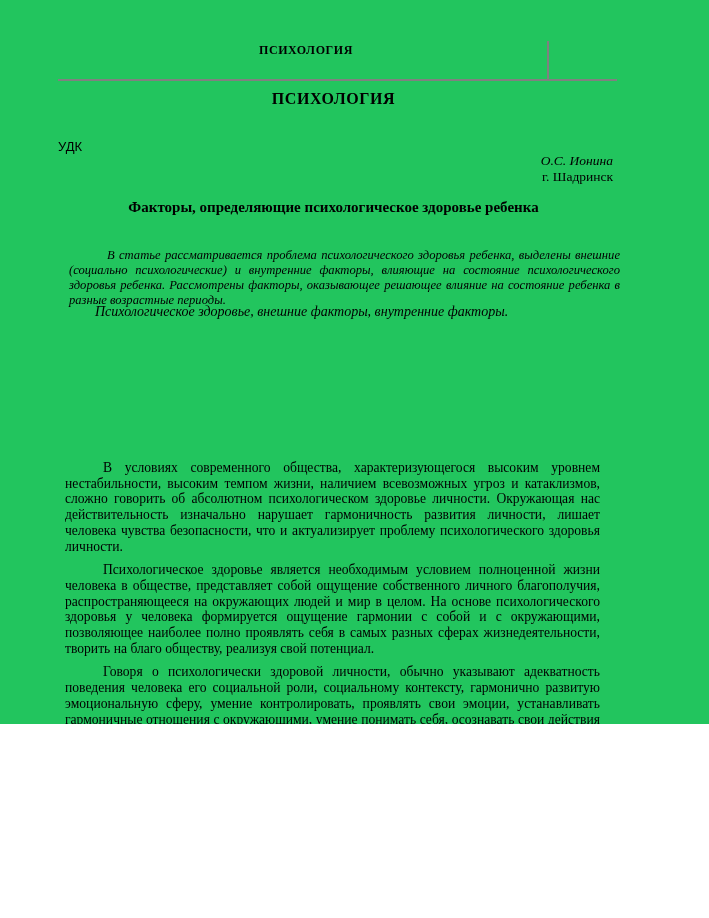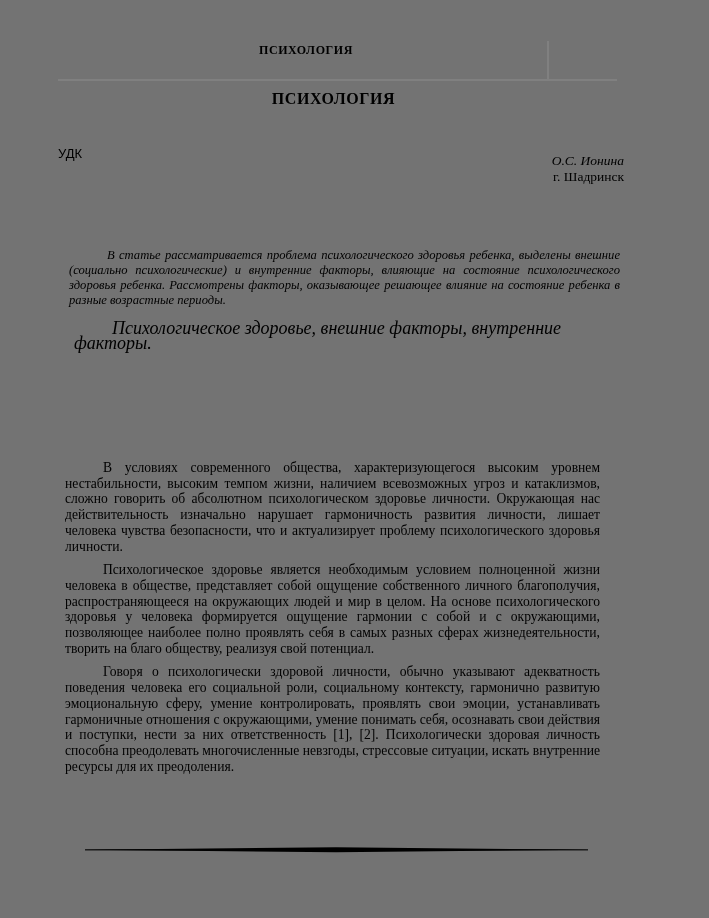--- a/index.html
+++ b/index.html
@@ -1,19 +1,19 @@
 <!DOCTYPE html>
 <html><head>
 <meta charset="utf-8">
 <style>
   html,body { margin:0; padding:0; background:#ffffff; }
   .page {
     position:relative;
-    width:709px; height:918px;
-    background:#737373;
+    width:709px; height:724px;
+    background:#22c55e;
     font-family:"Liberation Serif", serif;
     color:#000000;
     overflow:hidden;
   }
   .running-head {
     position:absolute; top:43px; left:0; width:612px;
     text-align:center;
     font-weight:bold; font-size:12px; letter-spacing:0.6px;
   }
   .head-rule {
@@ -26,40 +26,39 @@
   }
   .section-heading {
     position:absolute; top:90px; left:57px; width:553px;
     text-align:center;
     font-weight:bold; font-size:16px; letter-spacing:0.6px;
   }
   .udk {
     position:absolute; top:139px; left:58px;
     font-family:"Liberation Sans", sans-serif;
     font-size:13px;
-    margin-top:7px;
   }
   .author-block {
-    position:absolute; top:153px; left:71px; width:553px;
+    position:absolute; top:153px; left:60px; width:553px;
     text-align:right; font-size:13.5px; line-height:16px;
   }
   .author-name { font-style:italic; }
   .article-title {
     position:absolute; top:199px; left:57px; width:553px;
     text-align:center; font-weight:bold; font-size:15px;
   }
   .abstract {
     position:absolute; top:236px; left:57px; width:551px;
     font-style:italic; font-size:12.6px; line-height:15px;
     text-align:justify; text-indent:38px; margin:12px;
   }
   .keywords {
     position:absolute; top:304px; left:57px; width:551px;
-    font-style:italic; font-size:18px; line-height:15px;
-    text-indent:38px; margin:17px;
+    font-style:italic; font-size:14px; line-height:15px;
+    text-indent:38px; margin:0;
   }
   .body-text {
     position:absolute; top:452px; left:57px; width:551px;
     font-size:13.6px; line-height:15.7px; text-align:justify;
   }
   .body-text p { margin:8px; text-indent:38px; }
   .bottom-divider {
     position:absolute; top:839px; left:85px;
     width:503px; height:6px;
   }
@@ -76,20 +75,21 @@
 
   <div class="section-heading">ПСИХОЛОГИЯ</div>
 
   <div class="udk">УДК</div>
 
   <div class="author-block">
     <div class="author-name">О.С. Ионина</div>
     <div class="author-city">г. Шадринск</div>
   </div>
 
+  <div class="article-title">Факторы, определяющие психологическое здоровье ребенка</div>
 
   <p class="abstract">В статье рассматривается проблема психологического здоровья ребенка, выделены внешние (социально психологические) и внутренние факторы, влияющие на состояние психологического здоровья ребенка. Рассмотрены факторы, оказывающее решающее влияние на состояние ребенка в разные возрастные периоды.</p>
 
   <p class="keywords">Психологическое здоровье, внешние факторы, внутренние факторы.</p>
 
   <div class="body-text">
     <p>В условиях современного общества, характеризующегося высоким уровнем нестабильности, высоким темпом жизни, наличием всевозможных угроз и катаклизмов, сложно говорить об абсолютном психологическом здоровье личности. Окружающая нас действительность изначально нарушает гармоничность развития личности, лишает человека чувства безопасности, что и актуализирует проблему психологического здоровья личности.</p>
     <p>Психологическое здоровье является необходимым условием полноценной жизни человека в обществе, представляет собой ощущение собственного личного благополучия, распространяющееся на окружающих людей и мир в целом. На основе психологического здоровья у человека формируется ощущение гармонии с собой и с окружающими, позволяющее наиболее полно проявлять себя в самых разных сферах жизнедеятельности, творить на благо обществу, реализуя свой потенциал.</p>
     <p>Говоря о психологически здоровой личности, обычно указывают адекватность поведения человека его социальной роли, социальному контексту, гармонично развитую эмоциональную сферу, умение контролировать, проявлять свои эмоции, устанавливать гармоничные отношения с окружающими, умение понимать себя, осознавать свои действия и поступки, нести за них ответственность [1], [2]. Психологически здоровая личность способна преодолевать многочисленные невзгоды, стрессовые ситуации, искать внутренние ресурсы для их преодоления.</p>
   </div>

